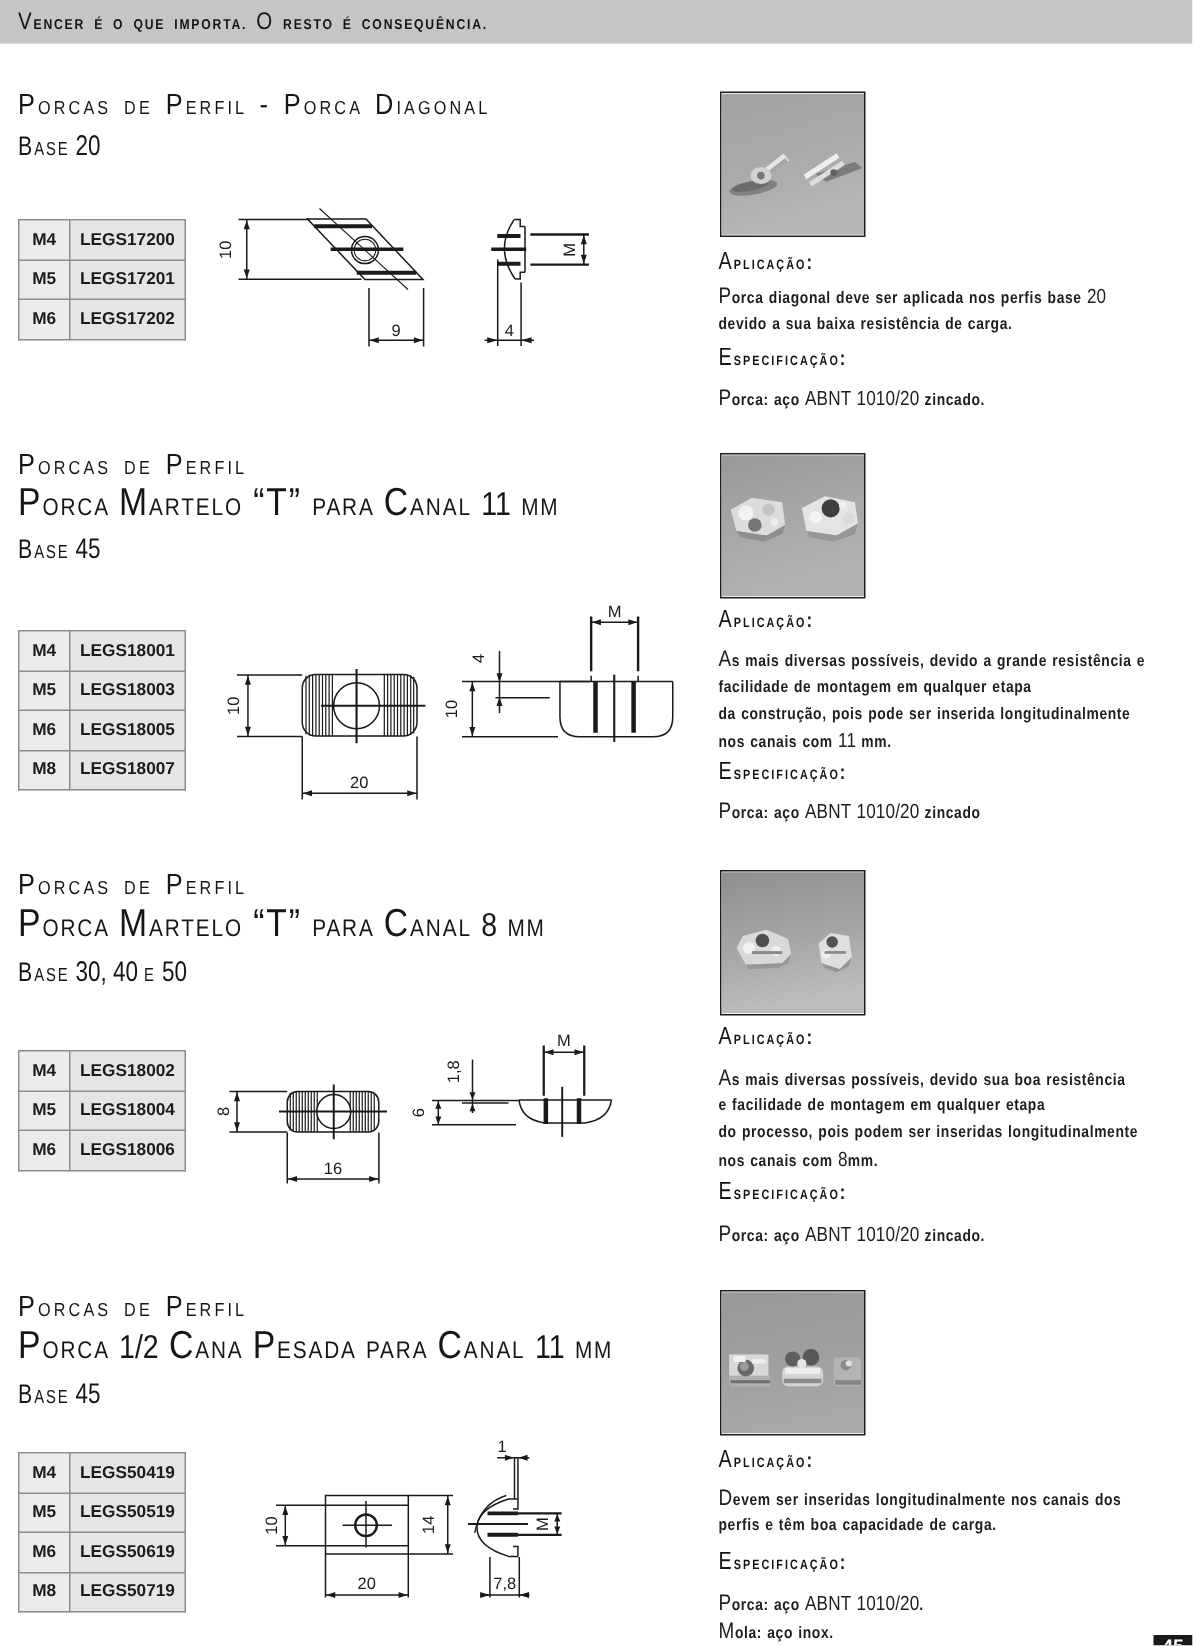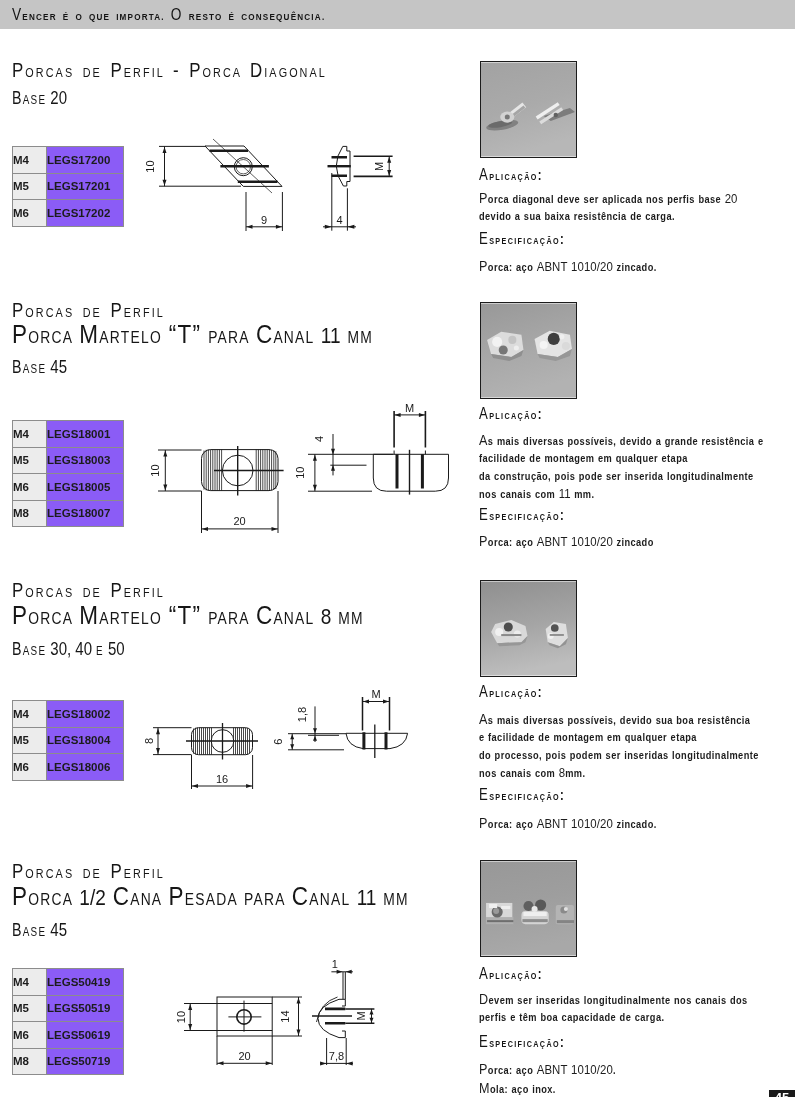--- a/index.html
+++ b/index.html
@@ -31,24 +31,24 @@
   .hd b{font-size:16.5px;font-weight:400;}
   .hd .c{font-size:14px;letter-spacing:0;}
   
   .bd{font-size:11px;font-weight:bold;letter-spacing:0.5px;word-spacing:0.6px;
       color:#1d1d1d;line-height:17.3px;white-space:nowrap;
       transform:scaleX(0.84);transform-origin:0 0;}
   .bd i{font-style:normal;font-weight:400;font-size:15px;}
   .bd .n{font-weight:400;font-size:13.6px;letter-spacing:0.1px;}
   
   table.pt{border-collapse:collapse;}
-  table.pt td{border:1px solid #8c8c8c;vertical-align:middle;
+  table.pt td{border:1px solid #8c8c8c;text-align:center;vertical-align:middle;
       font-size:11.5px;font-weight:bold;color:#1c1c1c;padding:0;}
   table.pt td.a{width:33px;background:#ececec;}
-  table.pt td.b{width:76px;background:#8b5cf6;}
+  table.pt td.b{width:76px;background:#e5e5e5;}
   table.pt tr{height:26.5px;}
   
   .ph{width:95px;height:95px;border:1px solid #1c1c1c;} .ph svg{width:95px;height:95px;}
   
   #pnum{left:769px;top:1090px;width:26px;height:7px;background:#191919;color:#fff;
         font-size:13px;font-weight:bold;text-align:center;line-height:15px;overflow:hidden;}
 </style>
 </head>
 <body>
 <div class="abs" id="bar">

